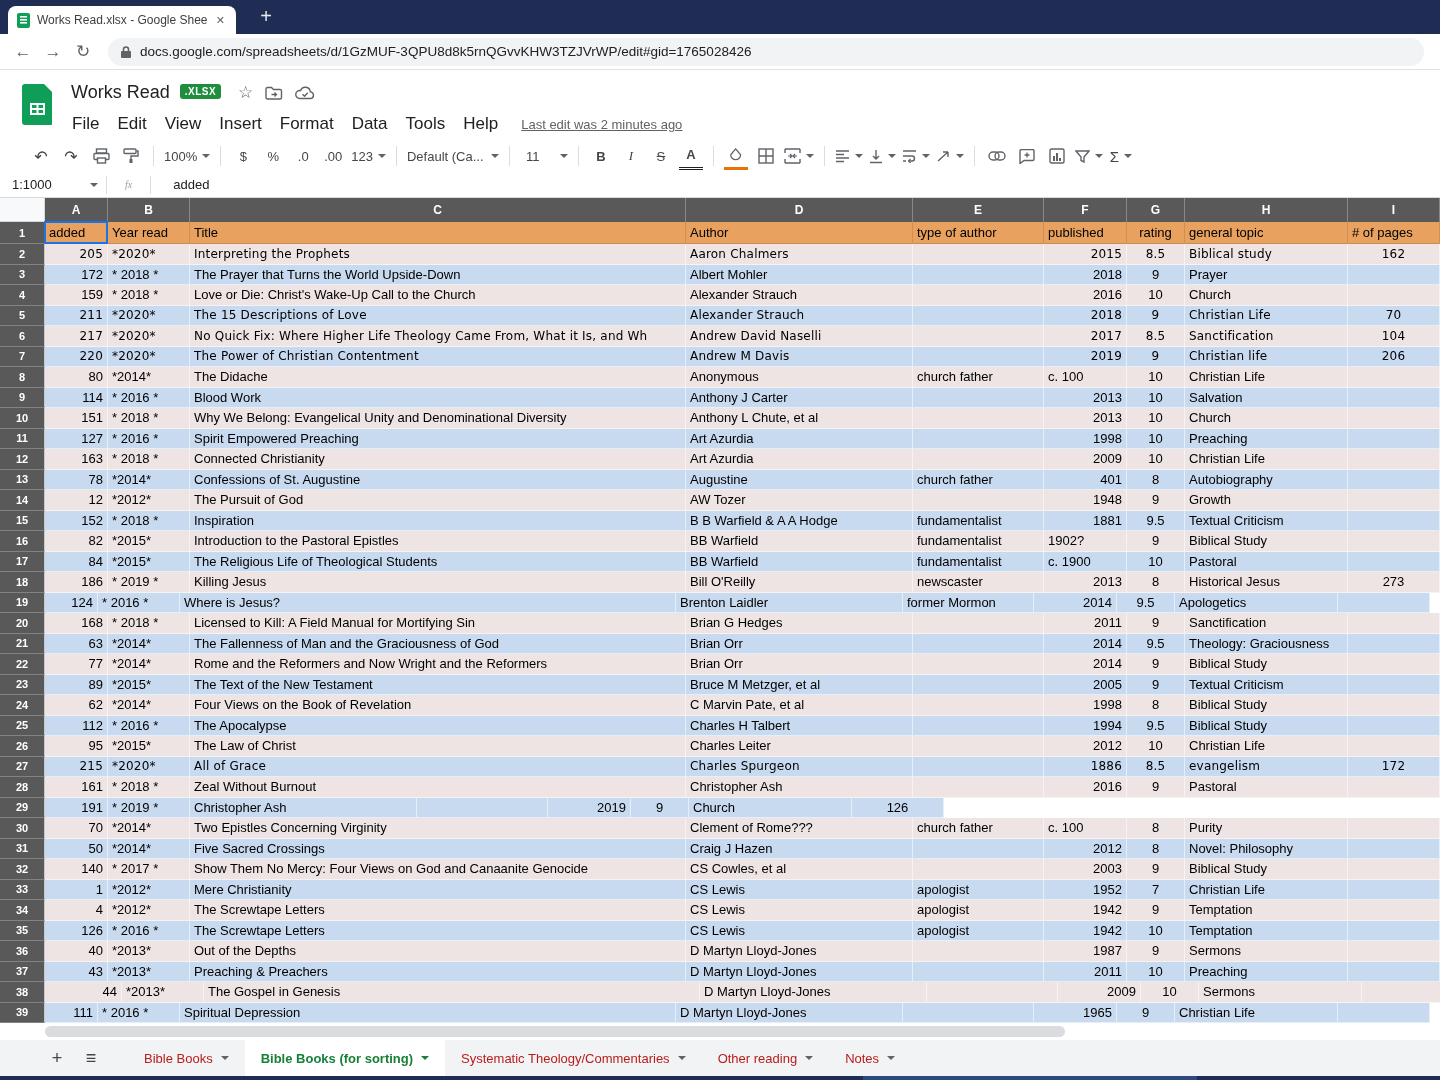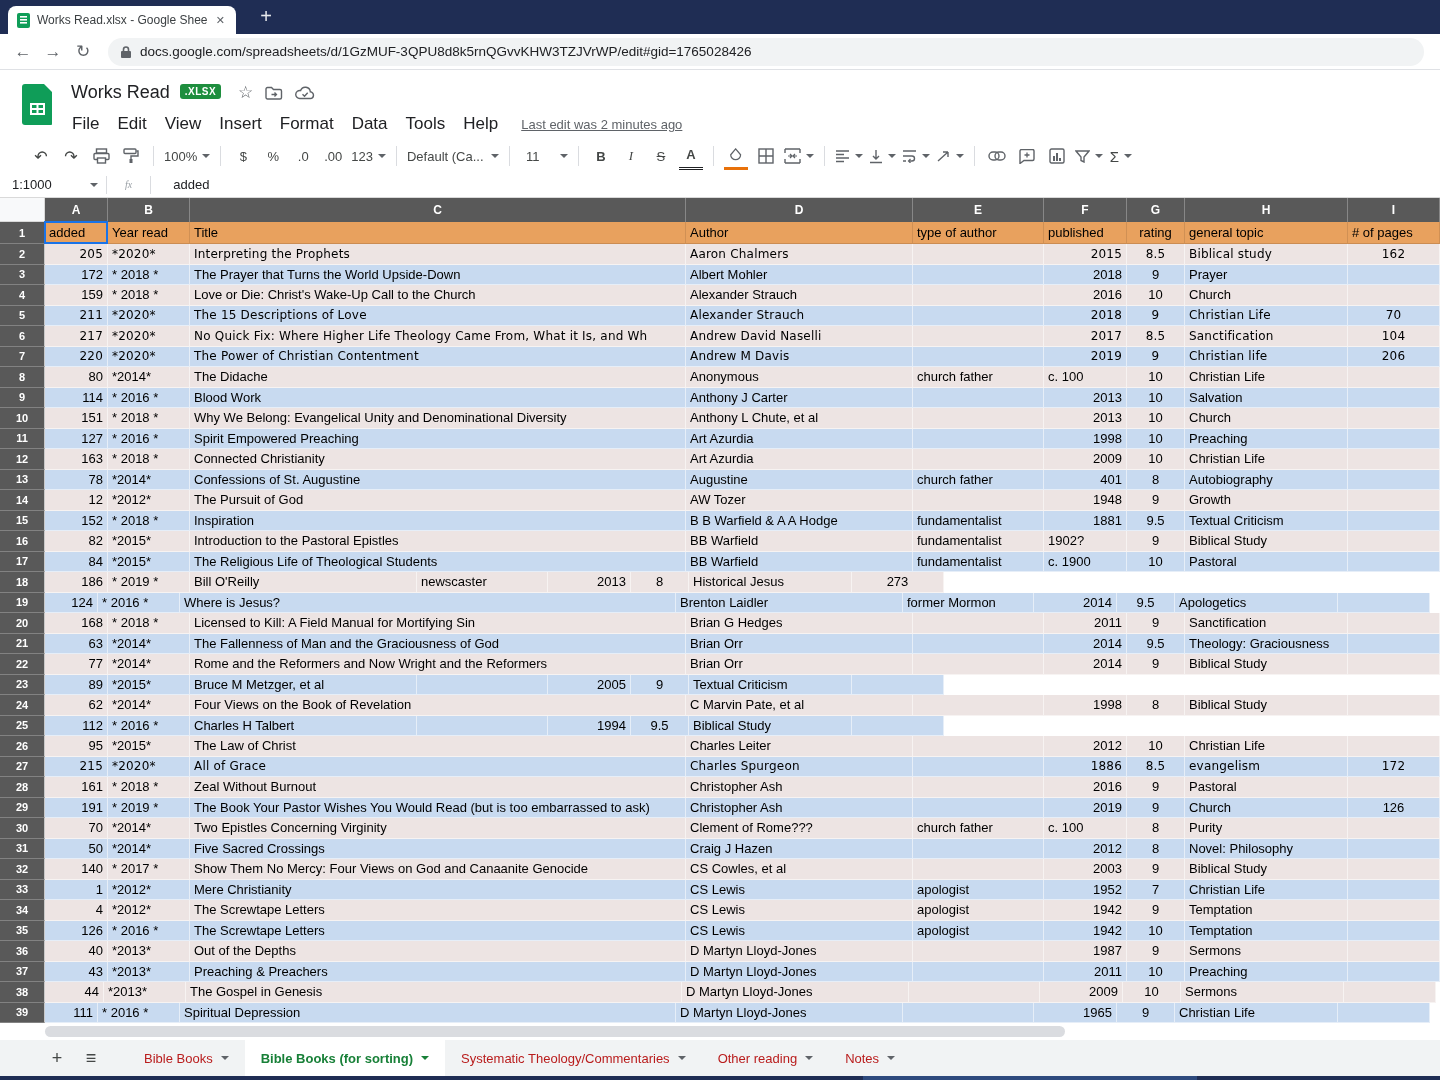--- a/index.html
+++ b/index.html
@@ -513,20 +513,21 @@
           <div class="cell a-l" style="width: 131px;">fundamentalist</div>
           <div class="cell a-l" style="width: 83px;">c. 1900</div>
           <div class="cell a-c" style="width: 58px;">10</div>
           <div class="cell a-l" style="width: 163px;">Pastoral</div>
           <div class="cell a-c" style="width: 92px;"></div>
         </div>
         <div class="row pink">
           <div class="rownum">18</div>
           <div class="cell a-r" style="width: 63px;">186</div>
           <div class="cell a-l" style="width: 82px;">* 2019 *</div>
+          <div class="cell a-l" style="width: 496px;">Killing Jesus</div>
           <div class="cell a-l" style="width: 227px;">Bill O'Reilly</div>
           <div class="cell a-l" style="width: 131px;">newscaster</div>
           <div class="cell a-r" style="width: 83px;">2013</div>
           <div class="cell a-c" style="width: 58px;">8</div>
           <div class="cell a-l" style="width: 163px;">Historical Jesus</div>
           <div class="cell a-c" style="width: 92px;">273</div>
         </div>
         <div class="row blue">
           <div class="rownum">19</div>
           <div class="cell a-r" style="width: 53px;">124</div>
@@ -572,20 +573,21 @@
           <div class="cell a-l" style="width: 131px;"></div>
           <div class="cell a-r" style="width: 83px;">2014</div>
           <div class="cell a-c" style="width: 58px;">9</div>
           <div class="cell a-l" style="width: 163px;">Biblical Study</div>
           <div class="cell a-c" style="width: 92px;"></div>
         </div>
         <div class="row blue">
           <div class="rownum">23</div>
           <div class="cell a-r" style="width: 63px;">89</div>
           <div class="cell a-l" style="width: 82px;">*2015*</div>
+          <div class="cell a-l" style="width: 496px;">The Text of the New Testament</div>
           <div class="cell a-l" style="width: 227px;">Bruce M Metzger, et al</div>
           <div class="cell a-l" style="width: 131px;"></div>
           <div class="cell a-r" style="width: 83px;">2005</div>
           <div class="cell a-c" style="width: 58px;">9</div>
           <div class="cell a-l" style="width: 163px;">Textual Criticism</div>
           <div class="cell a-c" style="width: 92px;"></div>
         </div>
         <div class="row pink">
           <div class="rownum">24</div>
           <div class="cell a-r" style="width: 63px;">62</div>
@@ -595,20 +597,21 @@
           <div class="cell a-l" style="width: 131px;"></div>
           <div class="cell a-r" style="width: 83px;">1998</div>
           <div class="cell a-c" style="width: 58px;">8</div>
           <div class="cell a-l" style="width: 163px;">Biblical Study</div>
           <div class="cell a-c" style="width: 92px;"></div>
         </div>
         <div class="row blue">
           <div class="rownum">25</div>
           <div class="cell a-r" style="width: 63px;">112</div>
           <div class="cell a-l" style="width: 82px;">* 2016 *</div>
+          <div class="cell a-l" style="width: 496px;">The Apocalypse</div>
           <div class="cell a-l" style="width: 227px;">Charles H Talbert</div>
           <div class="cell a-l" style="width: 131px;"></div>
           <div class="cell a-r" style="width: 83px;">1994</div>
           <div class="cell a-c" style="width: 58px;">9.5</div>
           <div class="cell a-l" style="width: 163px;">Biblical Study</div>
           <div class="cell a-c" style="width: 92px;"></div>
         </div>
         <div class="row pink">
           <div class="rownum">26</div>
           <div class="cell a-r" style="width: 63px;">95</div>
@@ -642,21 +645,20 @@
           <div class="cell a-l" style="width: 131px;"></div>
           <div class="cell a-r" style="width: 83px;">2016</div>
           <div class="cell a-c" style="width: 58px;">9</div>
           <div class="cell a-l" style="width: 163px;">Pastoral</div>
           <div class="cell a-c" style="width: 92px;"></div>
         </div>
         <div class="row blue">
           <div class="rownum">29</div>
           <div class="cell a-r" style="width: 63px;">191</div>
           <div class="cell a-l" style="width: 82px;">* 2019 *</div>
-          <div class="cell a-l" style="width: 496px;">The Book Your Pastor Wishes You Would Read (but is too embarrassed to ask)</div>
           <div class="cell a-l" style="width: 227px;">Christopher Ash</div>
           <div class="cell a-l" style="width: 131px;"></div>
           <div class="cell a-r" style="width: 83px;">2019</div>
           <div class="cell a-c" style="width: 58px;">9</div>
           <div class="cell a-l" style="width: 163px;">Church</div>
           <div class="cell a-c" style="width: 92px;">126</div>
         </div>
         <div class="row pink">
           <div class="rownum">30</div>
           <div class="cell a-r" style="width: 63px;">70</div>
@@ -748,21 +750,21 @@
           <div class="cell a-l" style="width: 496px;">Preaching &amp; Preachers</div>
           <div class="cell a-l" style="width: 227px;">D Martyn Lloyd-Jones</div>
           <div class="cell a-l" style="width: 131px;"></div>
           <div class="cell a-r" style="width: 83px;">2011</div>
           <div class="cell a-c" style="width: 58px;">10</div>
           <div class="cell a-l" style="width: 163px;">Preaching</div>
           <div class="cell a-c" style="width: 92px;"></div>
         </div>
         <div class="row pink">
           <div class="rownum">38</div>
-          <div class="cell a-r" style="width: 59px;">44</div>
+          <div class="cell a-r" style="width: 77px;">44</div>
           <div class="cell a-l" style="width: 82px;">*2013*</div>
           <div class="cell a-l" style="width: 496px;">The Gospel in Genesis</div>
           <div class="cell a-l" style="width: 227px;">D Martyn Lloyd-Jones</div>
           <div class="cell a-l" style="width: 131px;"></div>
           <div class="cell a-r" style="width: 83px;">2009</div>
           <div class="cell a-c" style="width: 58px;">10</div>
           <div class="cell a-l" style="width: 163px;">Sermons</div>
           <div class="cell a-c" style="width: 92px;"></div>
         </div>
         <div class="row blue">

